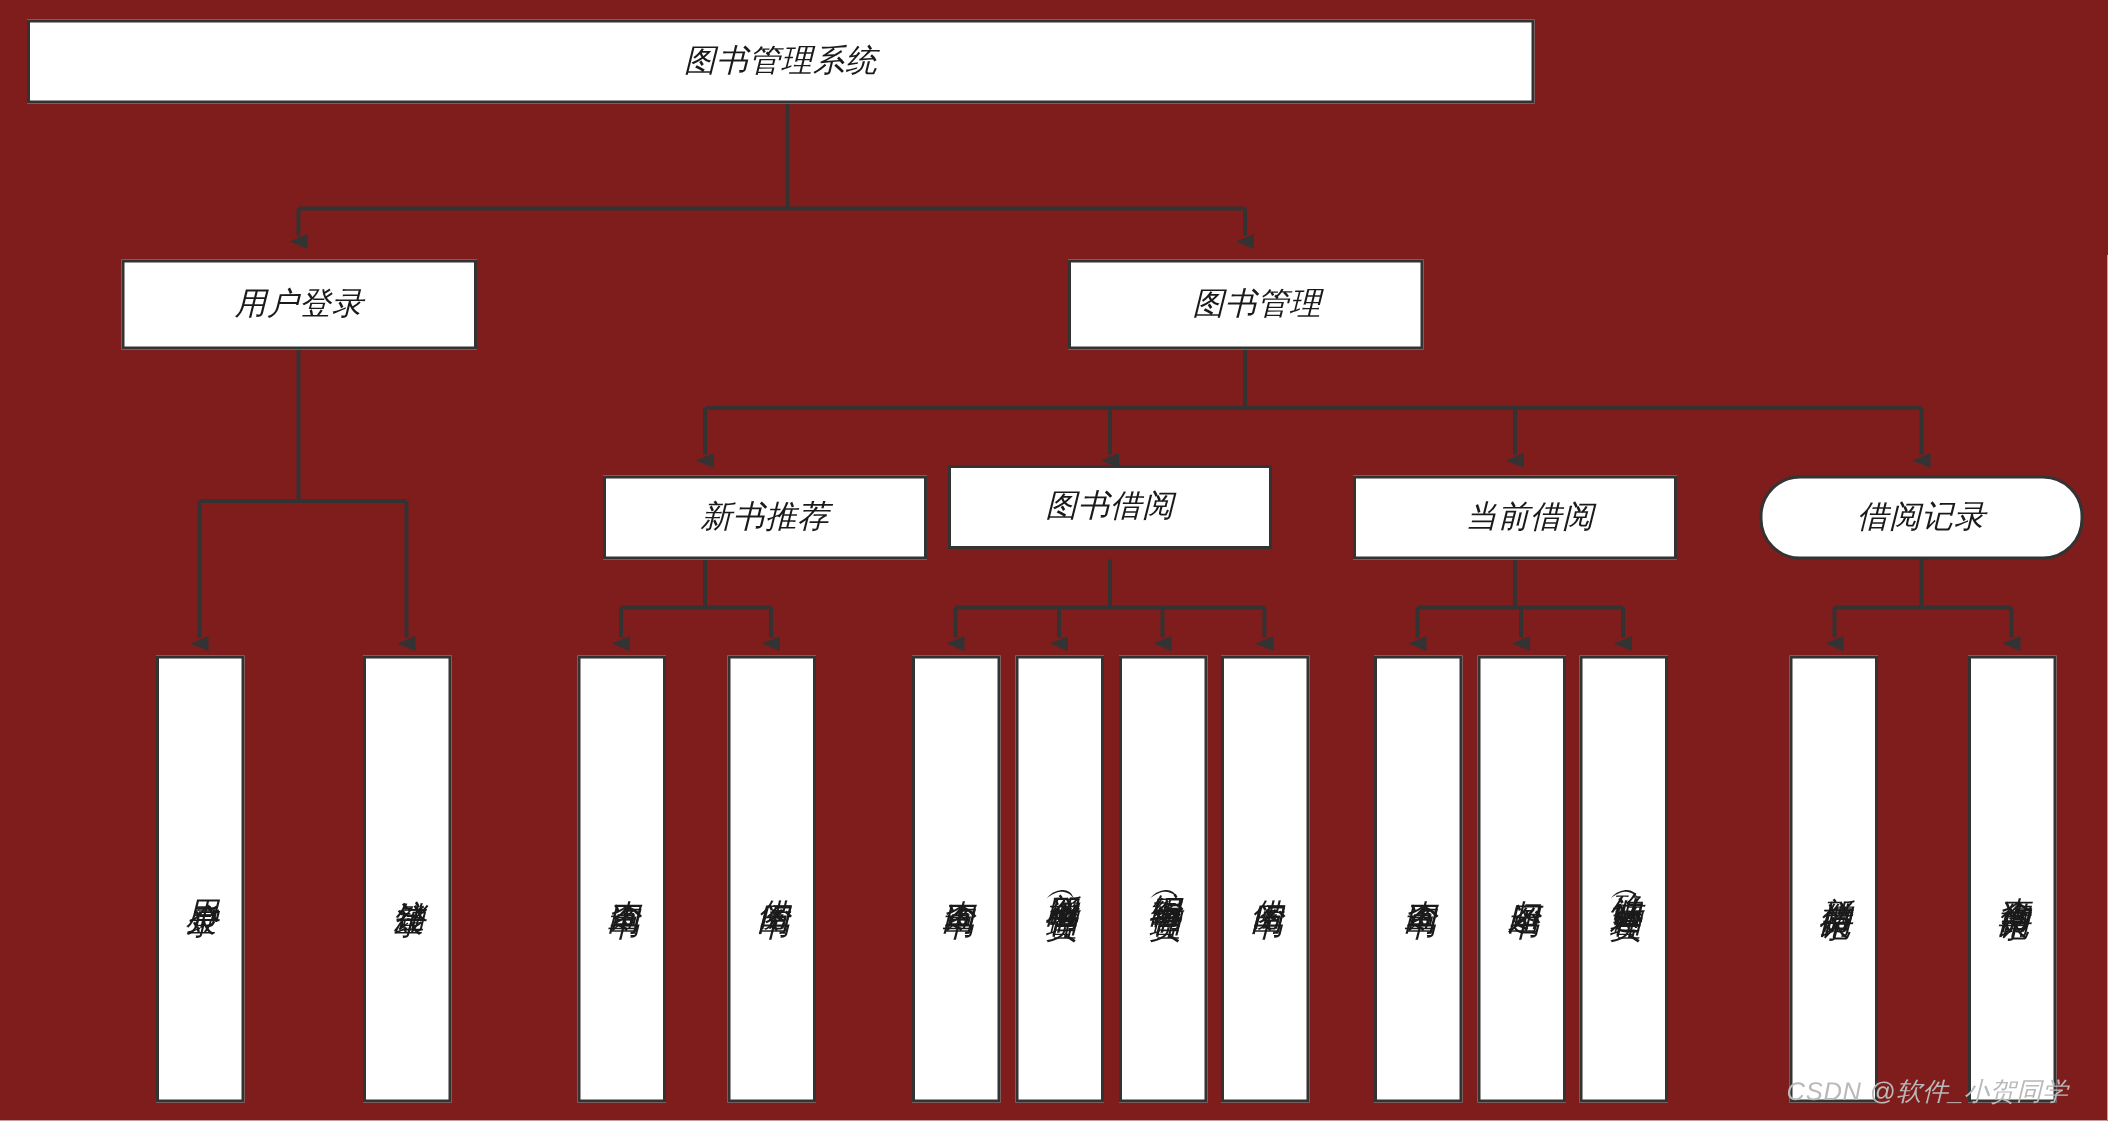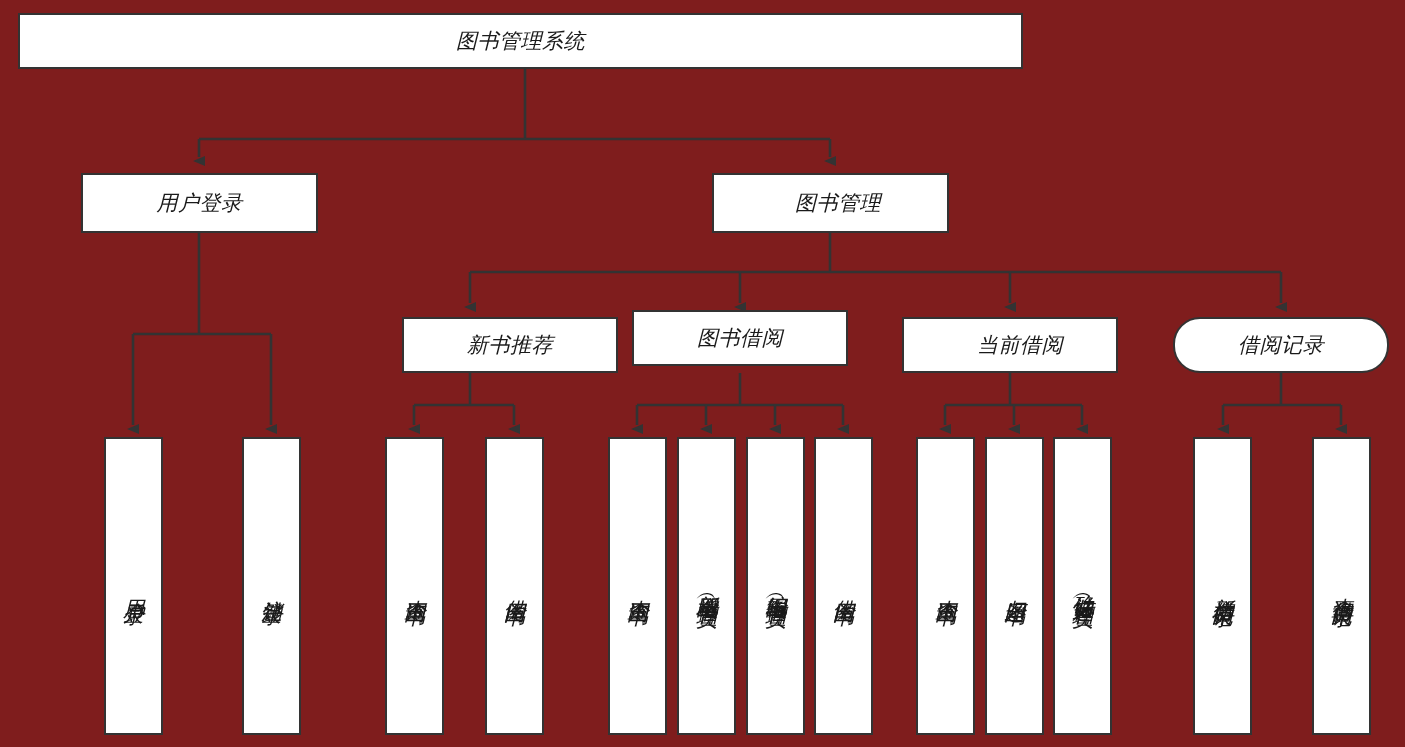--- a/index.html
+++ b/index.html
@@ -180,14 +180,15 @@
     <span class="vlabel">确认归还（管理员）</span>
   </div>
 
   <div class="node node-v" style="left:1193px; top:437px; width:59px; height:298px;">
     <span class="vlabel">新增借阅记录</span>
   </div>
   <div class="node node-v" style="left:1312px; top:437px; width:59px; height:298px;">
     <span class="vlabel">查询借阅记录</span>
   </div>
 
+  <div class="watermark" style="left:1191px; top:716px;">CSDN @软件_小贺同学</div>
 
 </div>
 
 </body></html>

